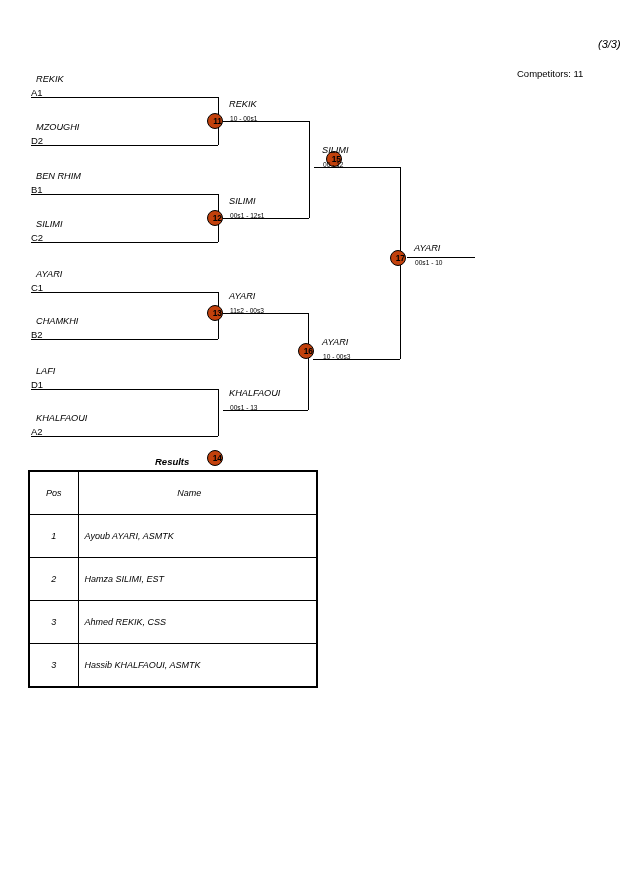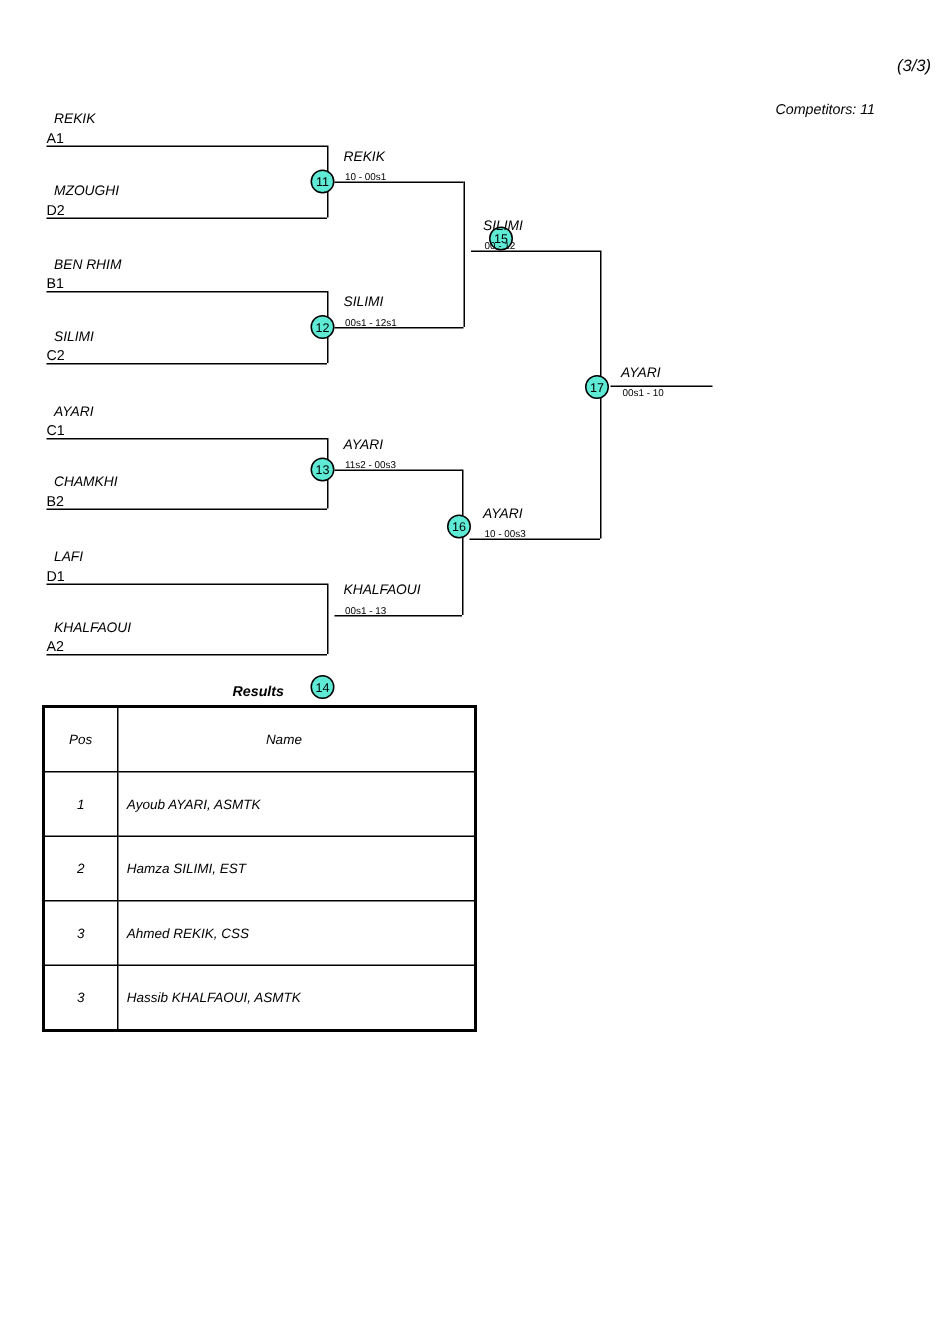--- a/index.html
+++ b/index.html
@@ -39,21 +39,20 @@
     top: 38px;
     font-size: 11px;
     font-style: italic;
     white-space: pre;
   }
   #competitors {
     position: absolute;
     left: 517px;
     top: 68px;
     font-size: 9.5px;
-    font-style: italic;
     white-space: pre;
   }
 
   
   .hline {
     position: absolute;
     height: 0;
     border-top: 1.3px solid #000;
   }
   .vline {
@@ -82,25 +81,26 @@
     position: absolute;
     font-size: 6.6px;
     white-space: pre;
   }
   .mcircle {
     position: absolute;
     width: 16px;
     height: 16px;
     border: 1.2px solid #000;
     border-radius: 50%;
-    background: #5eead4;
+    background: #c2410c;
     font-size: 8.4px;
     line-height: 15px;
-    text-align: center;
+    text-align: right;
     box-sizing: border-box;
+    font-weight: bold;
   }
 
   
   #results-caption {
     position: absolute;
     left: 155px;
     top: 456px;
     font-size: 9.5px;
     font-weight: bold;
     font-style: italic;

